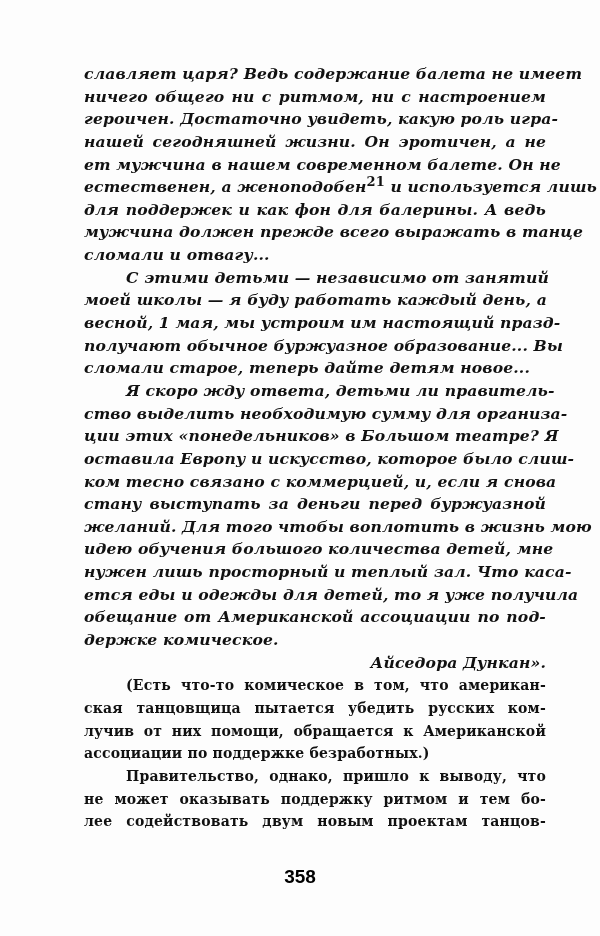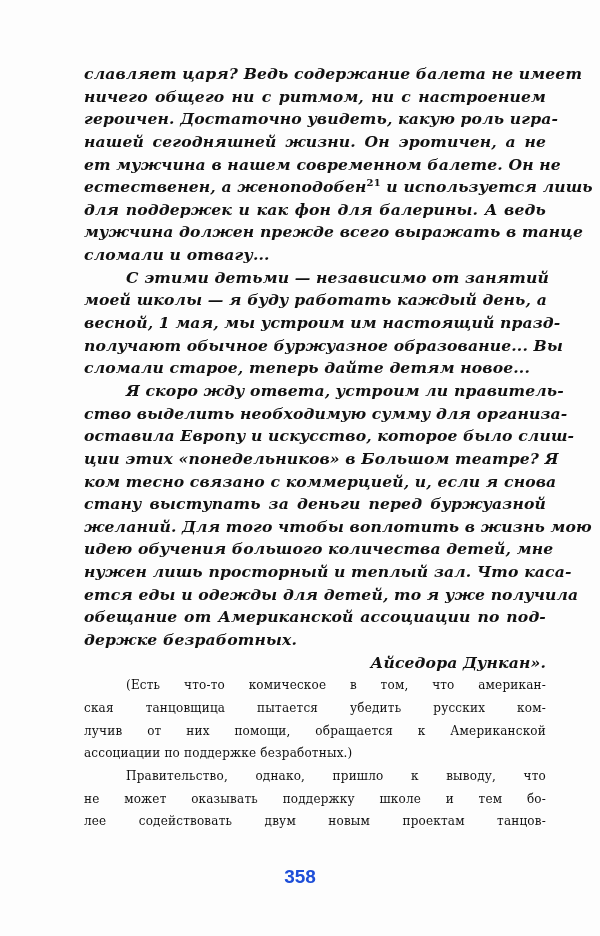--- a/index.html
+++ b/index.html
@@ -39,50 +39,50 @@
   }
   .italic .line {
     font-family: "DejaVu Serif", serif;
     font-style: italic;
     font-weight: bold;
     font-size: 15.6px;
     letter-spacing: 0.15px;
   }
   .roman .line {
     font-family: "DejaVu Serif", serif;
-    font-weight: normal;
-    font-size: 12px;
+    font-weight: bold;
+    font-size: 14px;
     letter-spacing: 0.2px;
   }
   .line.last {
     text-align-last: left;
   }
   .line.indent {
     padding-left: 42px;
   }
   .line.signature {
     text-align: center;
     text-align-last: right;
   }
   sup.footnote {
-    font-size: 10px;
+    font-size: 13px;
     line-height: 0;
     vertical-align: 6px;
     font-style: normal;
   }
   .page-number {
     position: absolute;
     left: 0;
     width: 600px;
     top: 866px;
     text-align: center;
     font-family: "Liberation Sans", sans-serif;
     font-size: 19px;
     font-weight: bold;
-    color: #1d4ed8;
+    color: #000000;
   }
 </style>
 </head>
 <body>
 
 <div class="page">
   <div class="text-block">
 
     <div class="italic">
       <div class="line">славляет царя? Ведь содержание балета не имеет</div>
@@ -94,42 +94,42 @@
       <div class="line">для поддержек и как фон для балерины. А ведь</div>
       <div class="line">мужчина должен прежде всего выражать в танце</div>
       <div class="line last">сломали и отвагу...</div>
 
       <div class="line indent">С этими детьми — независимо от занятий</div>
       <div class="line">моей школы — я буду работать каждый день, а</div>
       <div class="line">весной, 1 мая, мы устроим им настоящий празд-</div>
       <div class="line">получают обычное буржуазное образование... Вы</div>
       <div class="line last">сломали старое, теперь дайте детям новое...</div>
 
-      <div class="line indent">Я скоро жду ответа, устроим ли правитель-</div>
+      <div class="line indent">Я скоро жду ответа, детьми ли правитель-</div>
       <div class="line">ство выделить необходимую сумму для организа-</div>
+      <div class="line">ции этих «понедельников» в Большом театре? Я</div>
       <div class="line">оставила Европу и искусство, которое было слиш-</div>
-      <div class="line">ции этих «понедельников» в Большом театре? Я</div>
       <div class="line">ком тесно связано с коммерцией, и, если я снова</div>
       <div class="line">стану выступать за деньги перед буржуазной</div>
       <div class="line">желаний. Для того чтобы воплотить в жизнь мою</div>
       <div class="line">идею обучения большого количества детей, мне</div>
       <div class="line">нужен лишь просторный и теплый зал. Что каса-</div>
       <div class="line">ется еды и одежды для детей, то я уже получила</div>
       <div class="line">обещание от Американской ассоциации по под-</div>
-      <div class="line last">держке безработных.</div>
+      <div class="line last">держке комическое.</div>
 
       <div class="line signature">Айседора Дункан».</div>
     </div>
 
     <div class="roman">
       <div class="line indent">(Есть что-то комическое в том, что американ-</div>
       <div class="line">ская танцовщица пытается убедить русских ком-</div>
       <div class="line">лучив от них помощи, обращается к Американской</div>
       <div class="line last">ассоциации по поддержке безработных.)</div>
       <div class="line indent">Правительство, однако, пришло к выводу, что</div>
-      <div class="line">не может оказывать поддержку школе и тем бо-</div>
+      <div class="line">не может оказывать поддержку ритмом и тем бо-</div>
       <div class="line">лее содействовать двум новым проектам танцов-</div>
     </div>
 
   </div>
 
   <div class="page-number">358</div>
 </div>
 
 </body></html>

